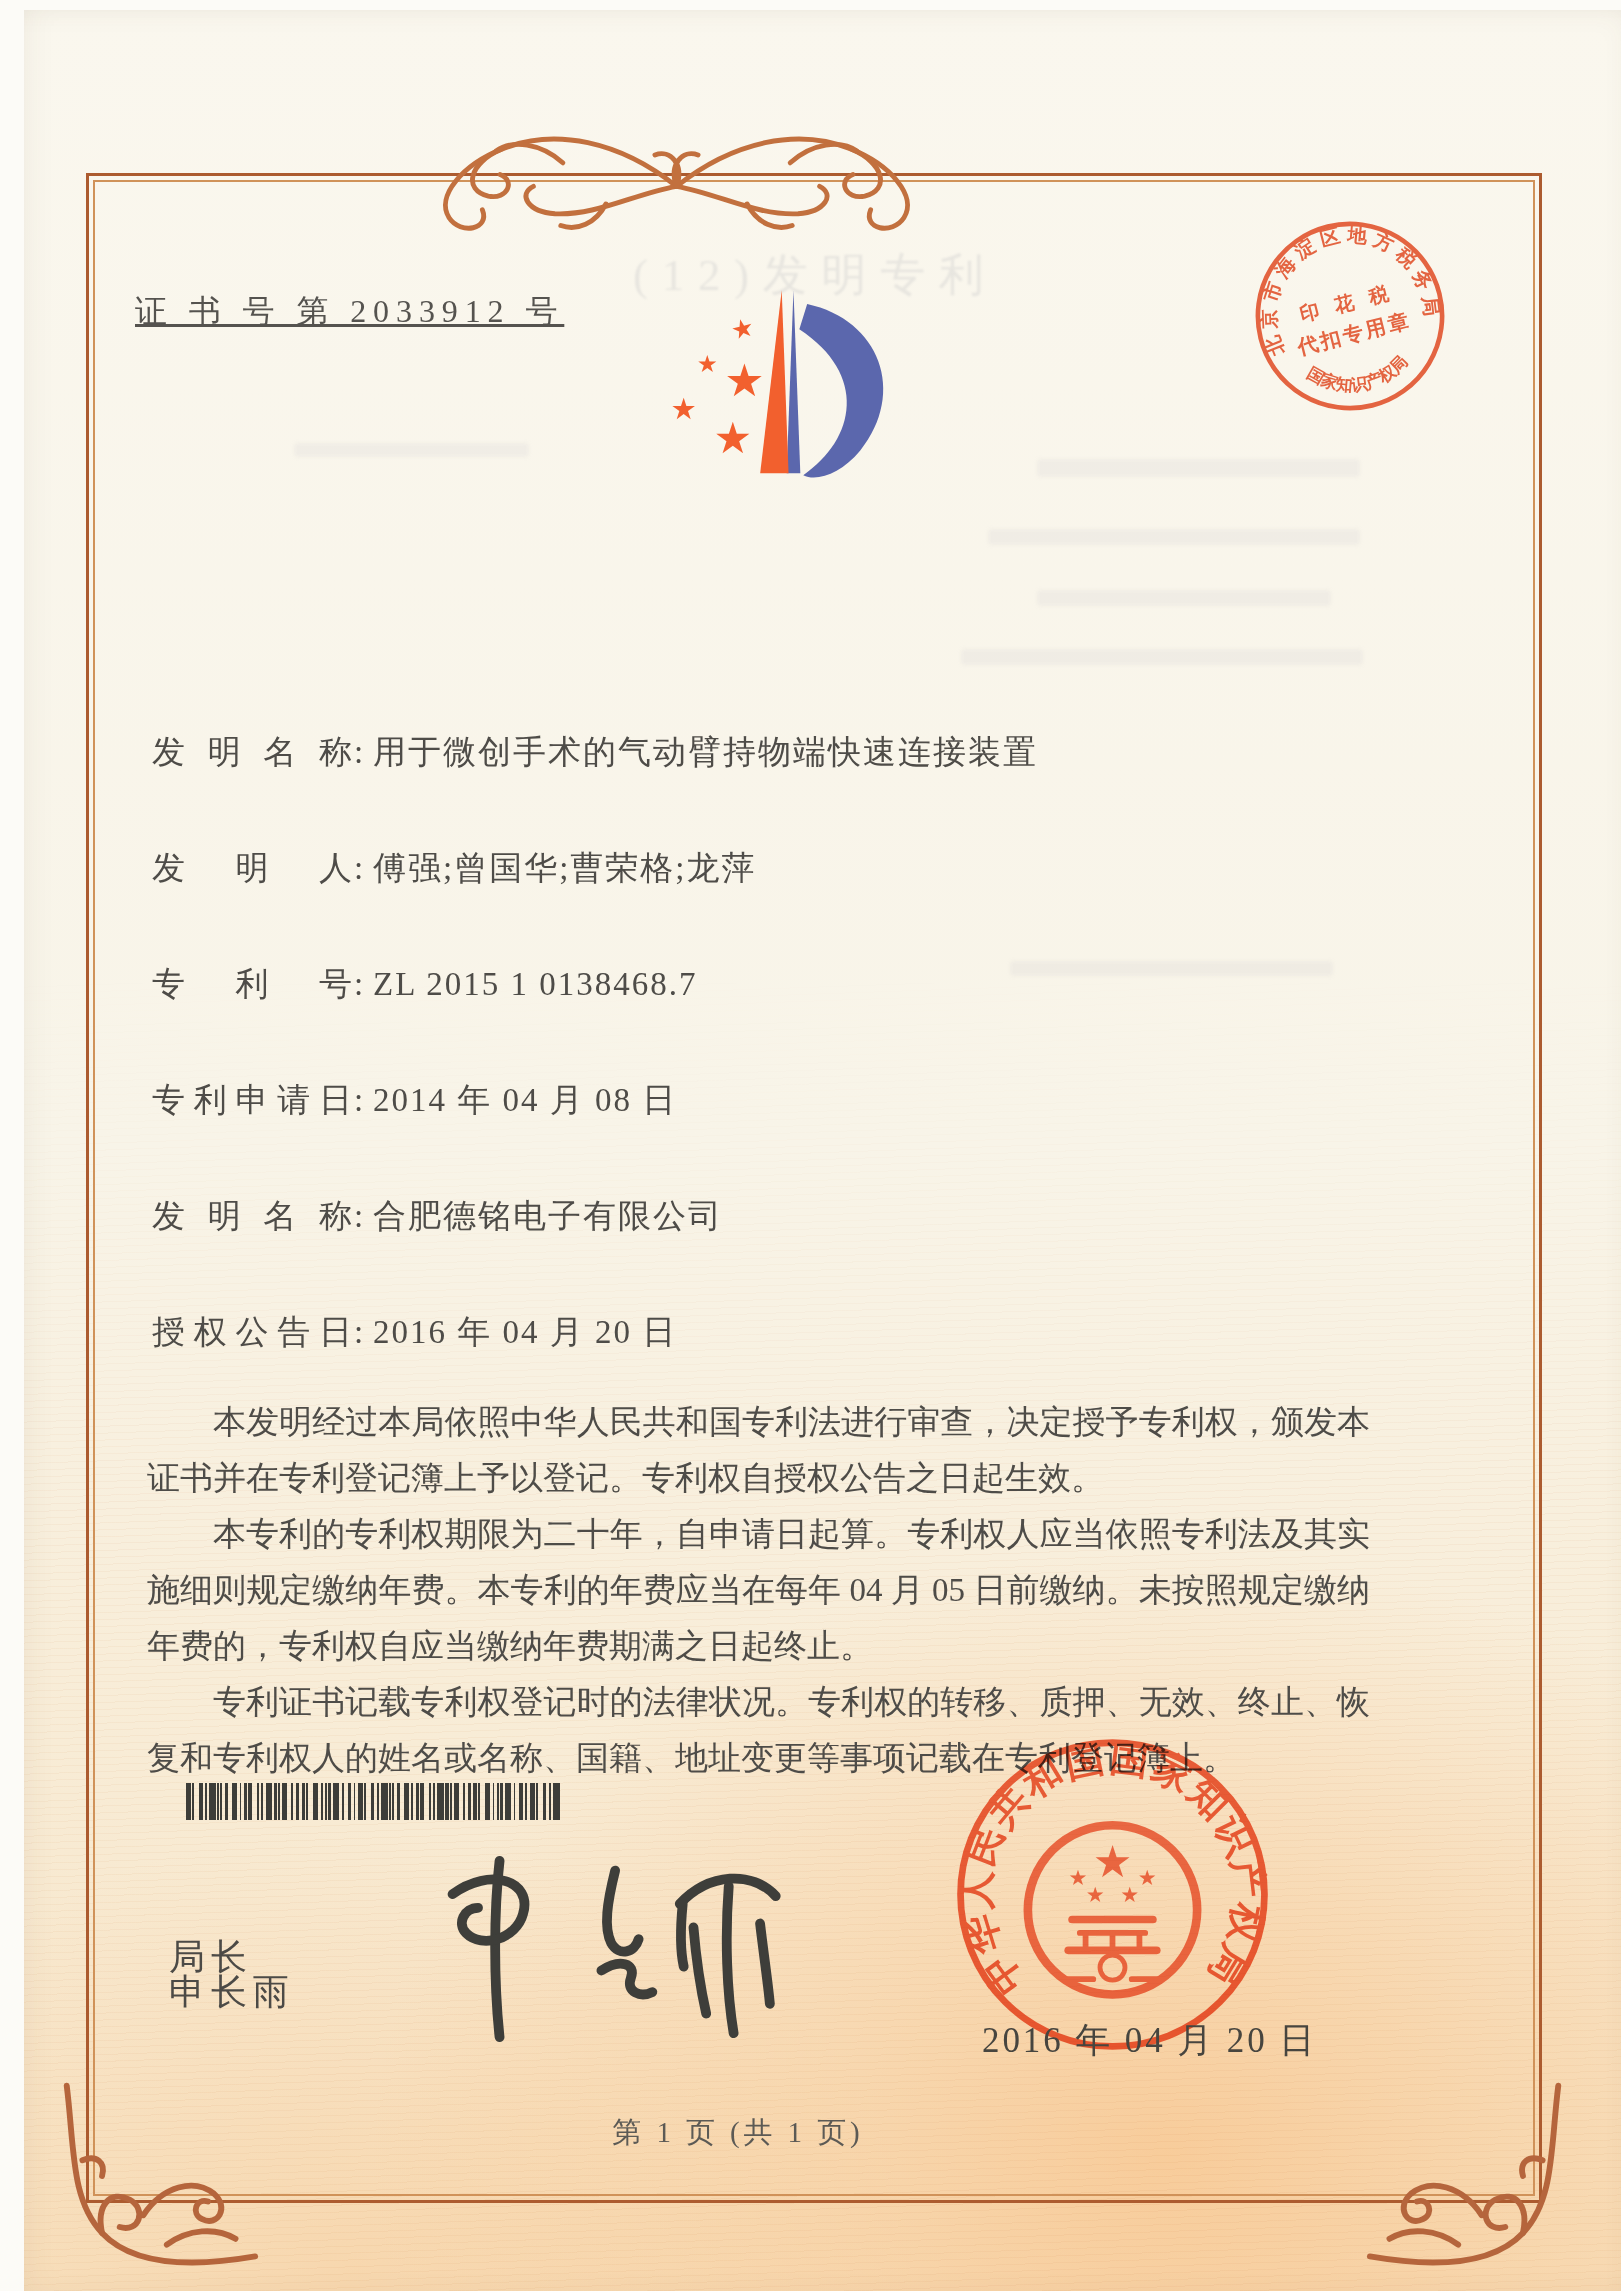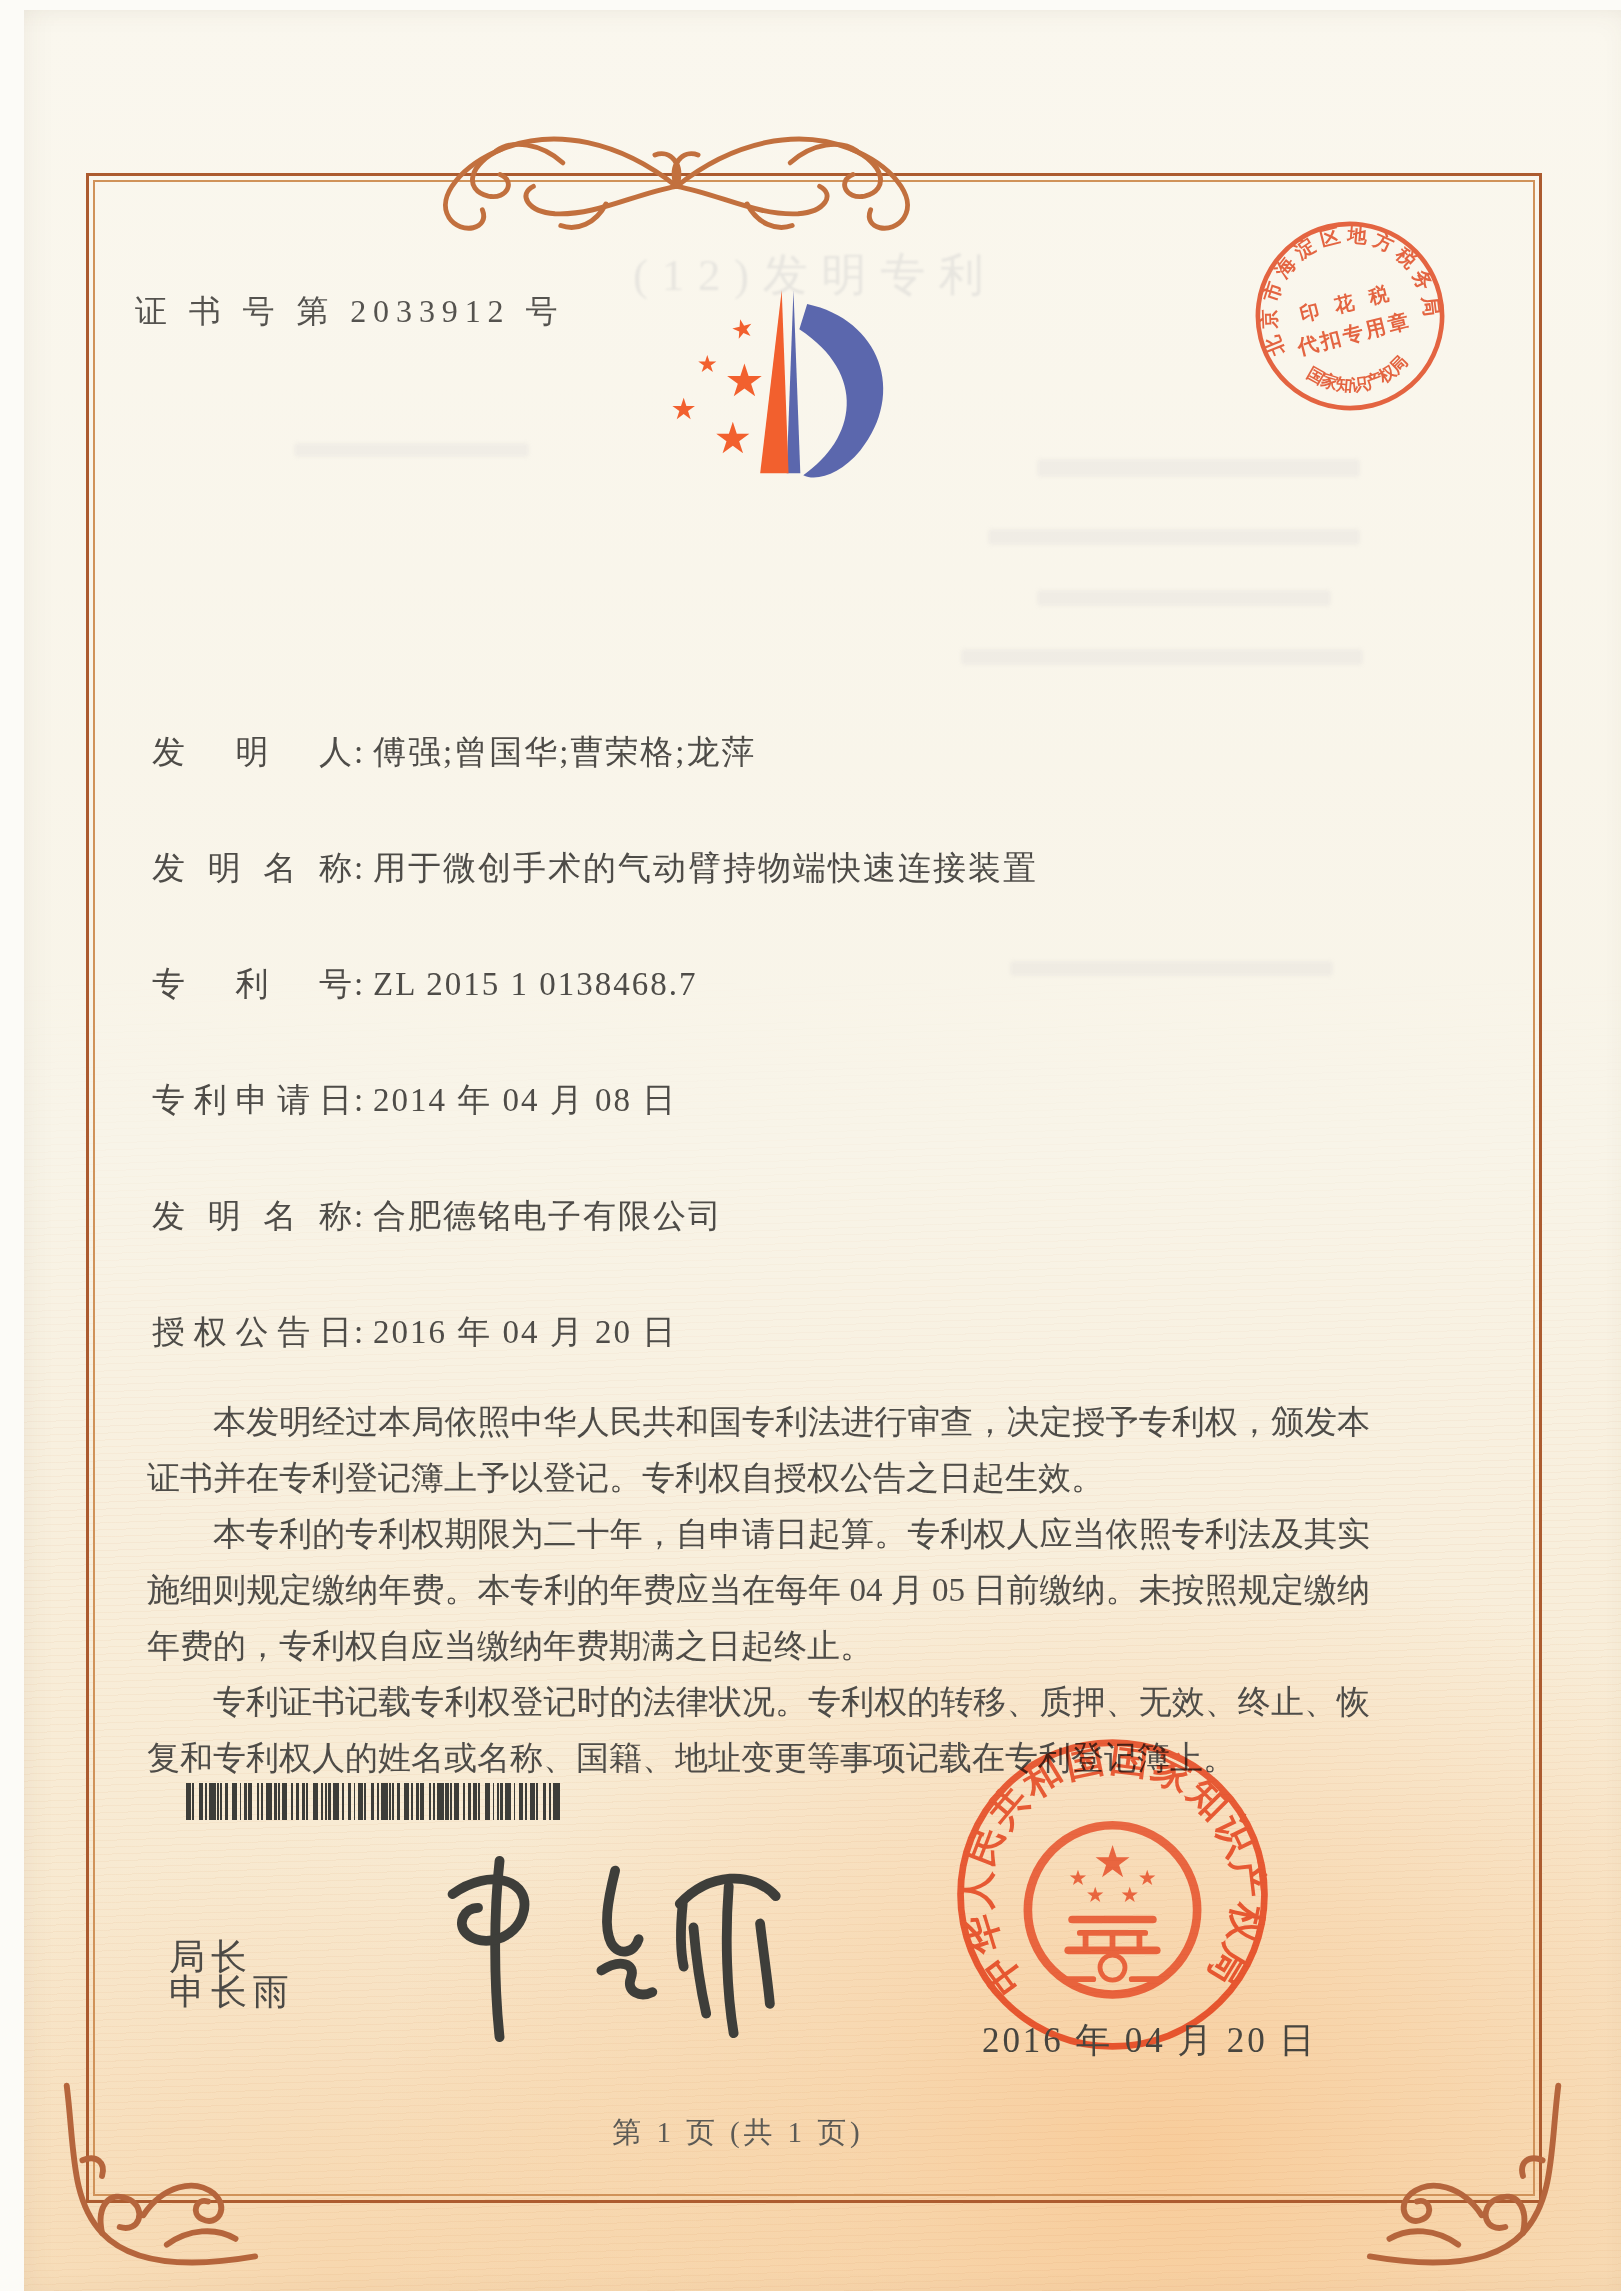--- a/index.html
+++ b/index.html
@@ -25,21 +25,21 @@
   .gbar{position:absolute;background:rgba(135,145,168,.08);filter:blur(2px);border-radius:3.9px;z-index:1;}
 
   
   .frame{position:absolute;left:86px;top:173px;width:1450px;height:2024px;border:3.9px solid #ac5b2f;z-index:2;}
   .frame::before{content:"";position:absolute;inset:3.9px;border:2px solid #d09259;}
   .orn{position:absolute;z-index:3;pointer-events:none;}
   .orn-top{left:353px;top:94px;width:647px;height:167px;}
   .orn-bl{left:49px;top:2070px;width:216px;height:211px;}
   .orn-br{left:1360px;top:2070px;width:216px;height:211px;transform:scaleX(-1);}
 
-  .certno{position:absolute;left:135px;top:290px;font-size:32px;letter-spacing:6.9px;color:#55534f;z-index:4;}
+  .certno{position:absolute;left:135px;top:290px;font-size:32px;letter-spacing:6.9px;color:#55534f;z-index:4;text-decoration:underline;}
 
   .logo{position:absolute;left:625px;top:247px;width:286px;height:294px;z-index:4;}
 
   .title{position:absolute;left:0;top:525px;width:1441px;text-align:center;font-size:73px;font-weight:700;
     color:#464542;letter-spacing:37px;text-indent:37px;z-index:4;}
 
   .fields{position:absolute;left:152px;top:733px;width:1245px;z-index:4;color:#4e4c48;font-size:33px;}
   .frow{margin-bottom:77px;line-height:39px;white-space:nowrap;}
   .lab{display:inline-block;width:200px;text-align:justify;text-align-last:justify;vertical-align:top;}
   .colon{display:inline-block;margin:0 9.8px 0 2px;}
@@ -129,22 +129,22 @@
       <text x="122" y="92" font-size="26" transform="rotate(-14 122 92)">★</text>
       <text x="84" y="128" font-size="24">★</text>
       <text x="122" y="152" font-size="46">★</text>
       <text x="60" y="176" font-size="30">★</text>
       <text x="110" y="210" font-size="44">★</text>
     </g>
   </svg>
 
 
   <div class="fields">
+    <div class="frow"><span class="lab">发明名称</span><span class="colon">:</span><span class="val">用于微创手术的气动臂持物端快速连接装置</span></div>
     <div class="frow"><span class="lab">发明人</span><span class="colon">:</span><span class="val">傅强;曾国华;曹荣格;龙萍</span></div>
-    <div class="frow"><span class="lab">发明名称</span><span class="colon">:</span><span class="val">用于微创手术的气动臂持物端快速连接装置</span></div>
     <div class="frow"><span class="lab">专利号</span><span class="colon">:</span><span class="val">ZL 2015 1 0138468.7</span></div>
     <div class="frow"><span class="lab">专利申请日</span><span class="colon">:</span><span class="val">2014 年 04 月 08 日</span></div>
     <div class="frow"><span class="lab">发明名称</span><span class="colon">:</span><span class="val">合肥德铭电子有限公司</span></div>
     <div class="frow"><span class="lab">授权公告日</span><span class="colon">:</span><span class="val">2016 年 04 月 20 日</span></div>
   </div>
 
   <div class="bodytext">
     <p>本发明经过本局依照中华人民共和国专利法进行审查，决定授予专利权，颁发本证书并在专利登记簿上予以登记。专利权自授权公告之日起生效。</p>
     <p>本专利的专利权期限为二十年，自申请日起算。专利权人应当依照专利法及其实施细则规定缴纳年费。本专利的年费应当在每年 04 月 05 日前缴纳。未按照规定缴纳年费的，专利权自应当缴纳年费期满之日起终止。</p>
     <p>专利证书记载专利权登记时的法律状况。专利权的转移、质押、无效、终止、恢复和专利权人的姓名或名称、国籍、地址变更等事项记载在专利登记簿上。</p>

